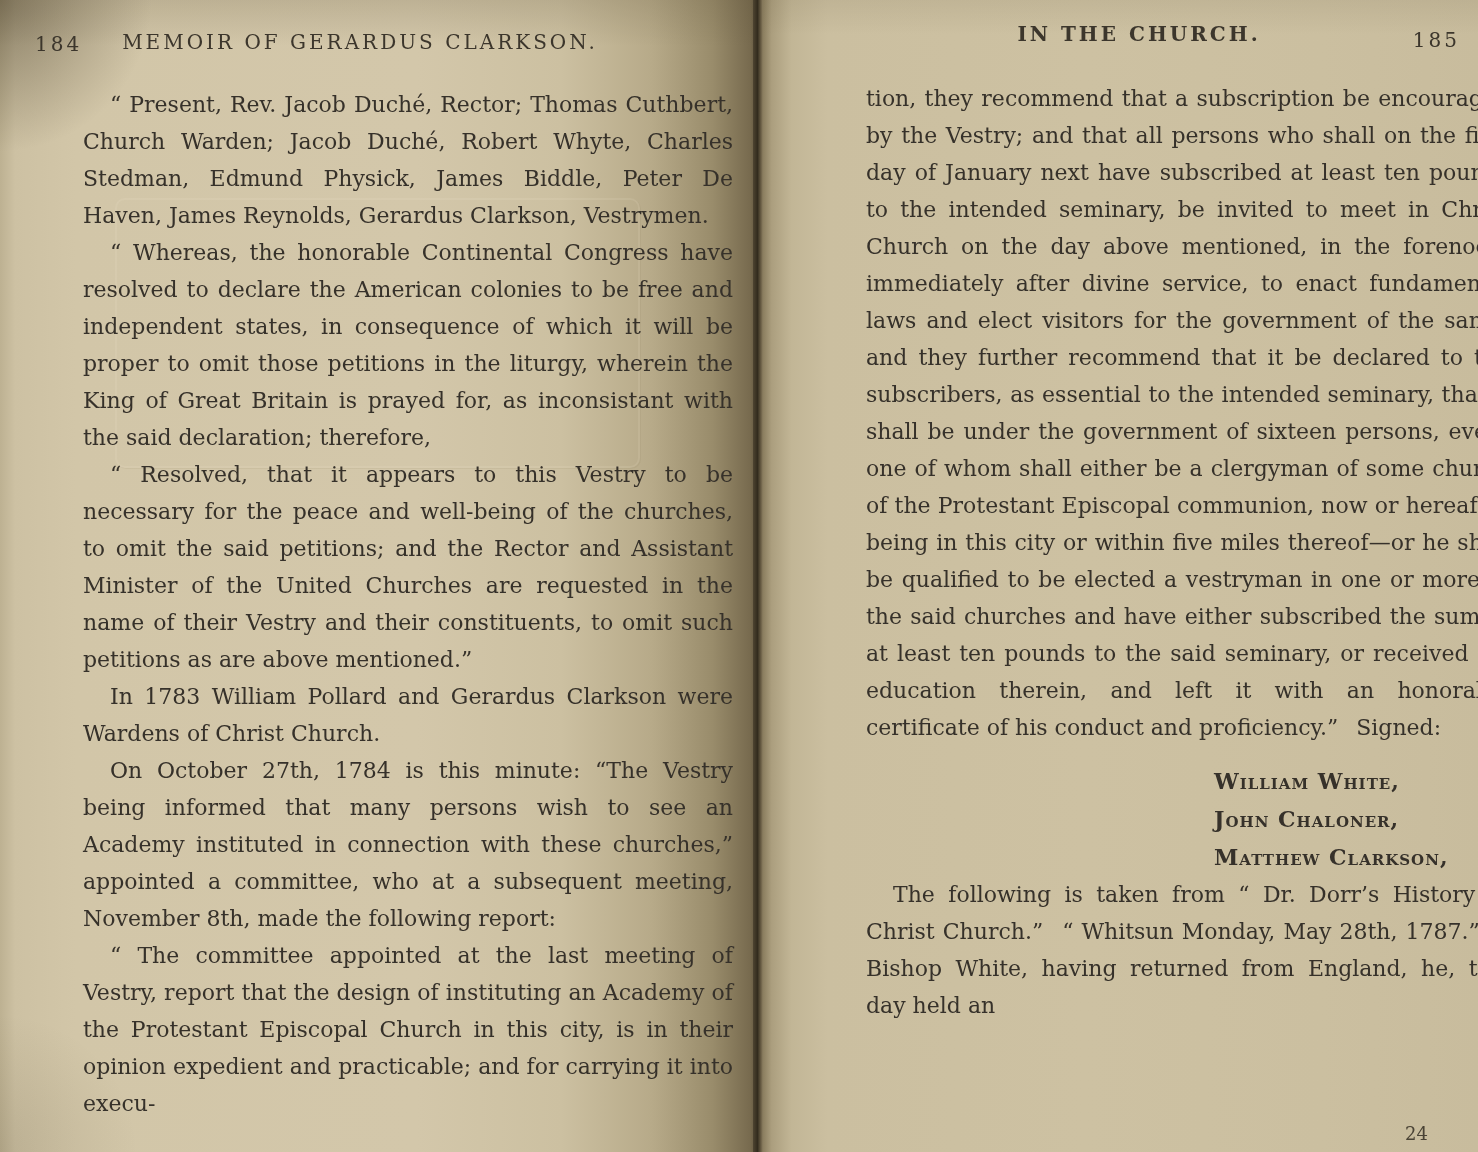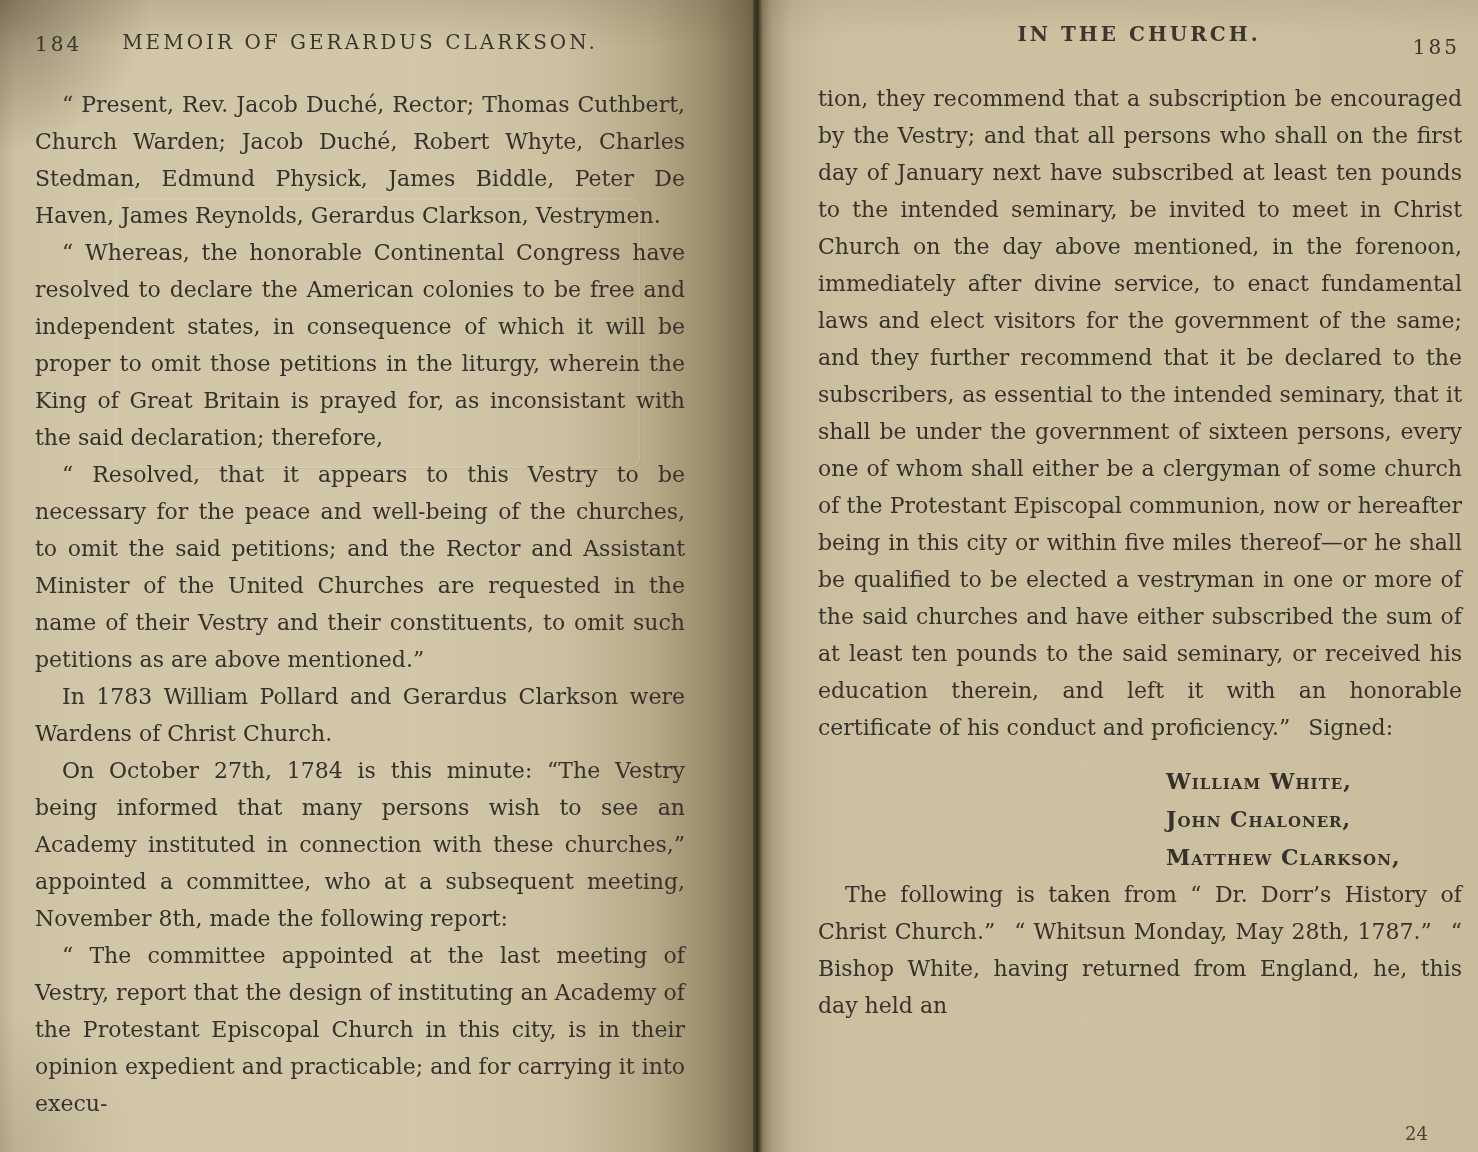--- a/index.html
+++ b/index.html
@@ -51,27 +51,28 @@
   }
   
   .running-head{
     position:absolute;top:30px;height:26px;
     font-size:20px;letter-spacing:3px;color:#3c362c;
     font-family:"DejaVu Serif","Liberation Serif",serif;
   }
   .head-left-num{left:35px;top:32px;}
   .head-left-title{left:35px;width:650px;text-align:center;}
   .head-right-title{left:55px;width:642px;text-align:center;top:22px;font-weight:bold;}
-  .head-right-num{right:18px;top:35px;}
+  .head-right-num{right:18px;top:28px;}
   
   .body-col{
     position:absolute;
     font-size:22px;line-height:37px;
     text-align:justify;
     color:#36312a;
+    margin-left:48px;
   }
   .body-left{left:35px;top:86px;width:650px;}
   .body-right{left:55px;top:80px;width:644px;}
   .body-col p{margin:0;text-indent:27px;}
   .body-col p.no-indent{text-indent:0;}
   .body-col p.fill-last{text-align-last:justify;}
   
   .signature-block{margin-top:16px;padding-left:348px;}
   .signature-line{
     font-variant:small-caps;

